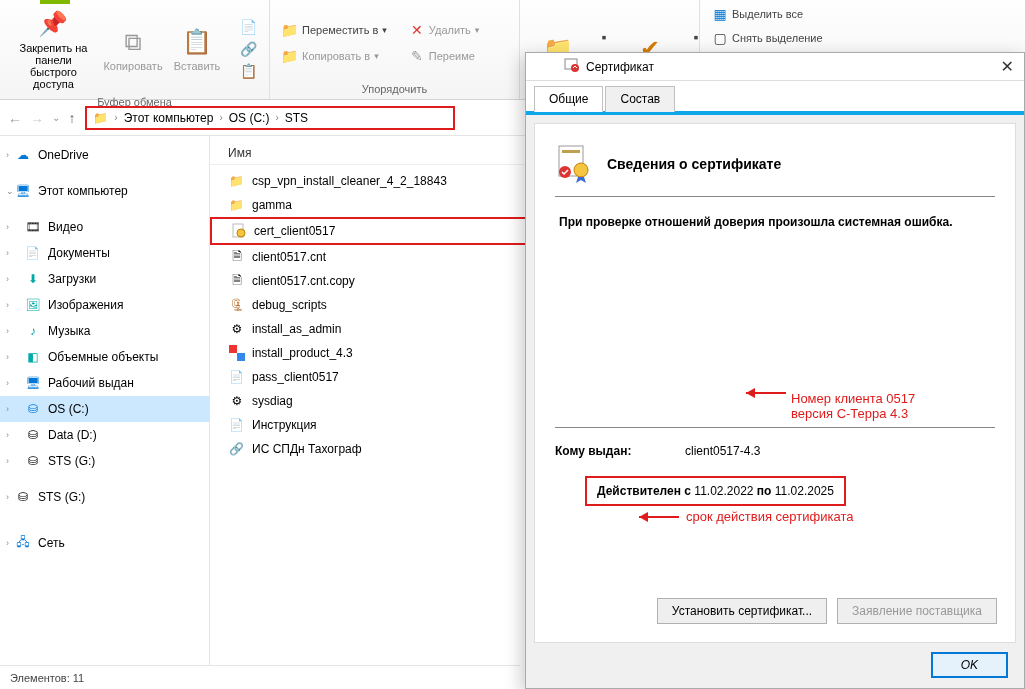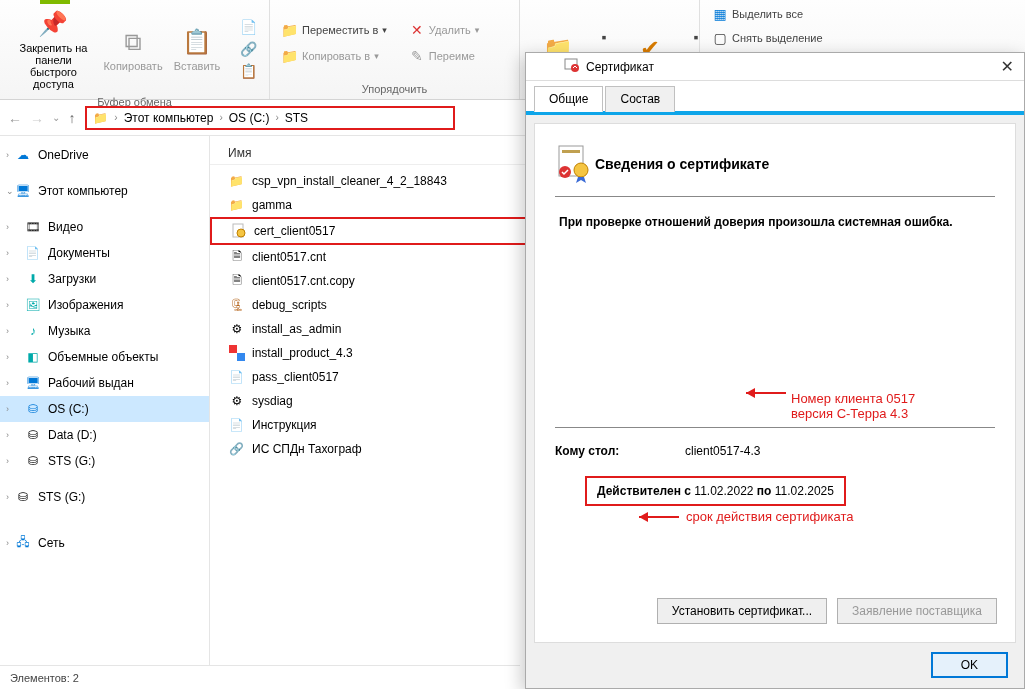--- a/index.html
+++ b/index.html
@@ -47,32 +47,32 @@
 
 
 .cert-dialog { position: absolute; right: 0; top: 52px; width: 500px; height: 637px; background: #f0f0f0; border: 1px solid #aaa; box-shadow: -4px 4px 16px rgba(0,0,0,0.2); }
 .cert-title { height: 28px; display: flex; align-items: center; justify-content: space-between; padding: 0 10px; font-size: 12px; background: #fff; border-bottom: 1px solid #ddd; }
 .cert-title-left { display: flex; align-items: center; gap: 6px; margin-left: 28px; }
 .cert-close { font-size: 16px; color: #333; }
 .cert-tabs { display: flex; background: #fff; border-bottom: 4px solid #0ea5e9; padding-left: 8px; padding-top: 4px; }
 .cert-tab { padding: 5px 14px; font-size: 12px; border: 1px solid #c0c0c0; border-bottom: none; background: #f0f0f0; margin-right: 2px; position: relative; top: 1px; }
 .cert-tab.active { background: #fff; border-bottom: 1px solid #fff; }
 .cert-body { background: #fff; margin: 8px; padding: 20px; height: 520px; border: 1px solid #ddd; position: relative; }
-.cert-heading { display: flex; align-items: center; border-bottom: 1px solid #888; padding-bottom: 12px; }
+.cert-heading { display: flex; align-items: center; gap: 12px; border-bottom: 1px solid #888; padding-bottom: 12px; }
 .cert-heading .icon-cert { width: 40px; height: 40px; position: relative; }
 .cert-heading h3 { font-size: 14px; font-weight: bold; }
 .cert-error { padding: 18px 4px; font-size: 12px; font-weight: bold; }
 .cert-info { border-top: 1px solid #888; padding-top: 16px; margin-top: 180px; }
 .cert-info-row { display: flex; margin-bottom: 18px; font-size: 12px; }
 .cert-info-label { width: 130px; font-weight: bold; }
 .cert-valid-row { border: 2px solid #e01b1b; padding: 6px 10px; display: inline-block; font-size: 12px; }
 .cert-buttons { position: absolute; bottom: 18px; right: 18px; display: flex; gap: 10px; }
 .cert-btn { padding: 5px 14px; font-size: 12px; border: 1px solid #b0b0b0; background: #efefef; }
 .cert-btn.disabled { color: #999; }
-.dialog-ok { position: absolute; bottom: 10px; right: 16px; padding: 4px 28px; border: 2px solid #0078d7; background: #e5f1fb; font-size: 12px; }
+.dialog-ok { position: absolute; bottom: 10px; right: 16px; padding: 4px 28px; border: 2px solid #0078d7; background: #e5f1fb; font-size: 12px; font-style: italic; }
 
 
 .annot { position: absolute; color: #e01b1b; font-size: 13px; font-weight: normal; }
 .arrow-svg { position: absolute; }
 
 
 .folder-icon { color: #f8d775; }
 </style>
 </head>
 <body>
@@ -333,21 +333,21 @@
         </div>
         <div class="file-row">
           <span class="icon" style="color:#d33">🔗</span>
           <span>ИС СПДн Тахограф</span>
         </div>
       </div>
   </div>
 </div>
 
 <div class="status-bar">
-  <span>Элементов: 2</span>
+  <span>Элементов: 11</span>
 </div>
 
 <div class="cert-dialog">
   <div class="cert-title">
     <div class="cert-title-left">
       <span>
         <svg width="16" height="16" viewBox="0 0 16 16">
             <rect x="1" y="2" width="12" height="10" fill="#fff" stroke="#888"></rect>
             <circle cx="11" cy="11" r="4" fill="#d33"></circle>
             <path d="M9 11 l2 -2 l2 2" stroke="#fff" fill="none"></path>
@@ -372,21 +372,21 @@
           <circle cx="26" cy="26" r="7" fill="#f5c542" stroke="#c08000"></circle>
           <path d="M23 33 l-2 6 l5 -3 l5 3 l-2 -6" fill="#3a6bd6"></path>
         </svg>
       </span>
       <h3>Сведения о сертификате</h3>
     </div>
     <div class="cert-error">При проверке отношений доверия произошла системная ошибка.</div>
 
     <div class="cert-info">
       <div class="cert-info-row">
-        <span class="cert-info-label">Кому стол:</span>
+        <span class="cert-info-label">Кому выдан:</span>
         <span>client0517-4.3</span>
       </div>
       <div style="margin-top:10px; margin-left:30px">
         <div class="cert-valid-row">
           <b>Действителен с</b>
           <span>11.02.2022</span>
           <b>по</b>
           <span>11.02.2025</span>
         </div>
       </div>

